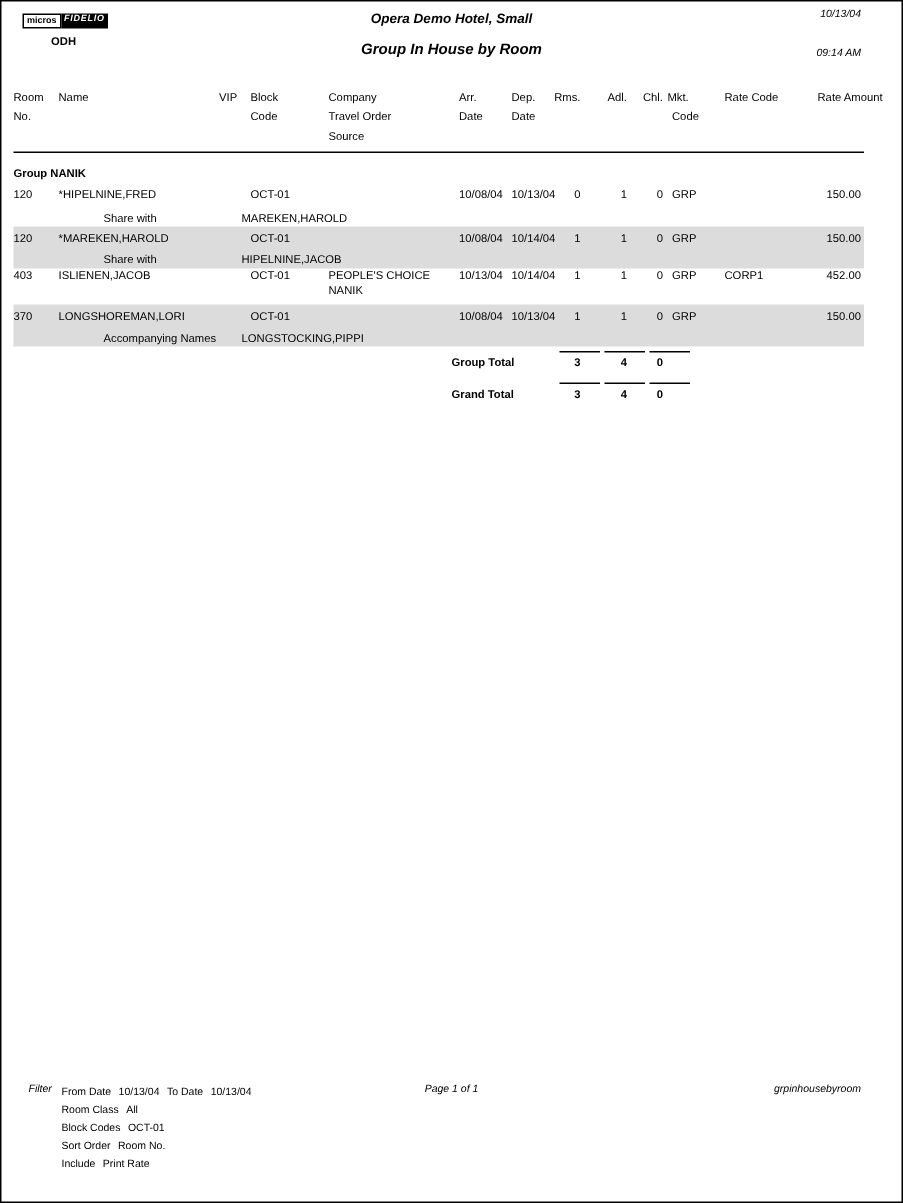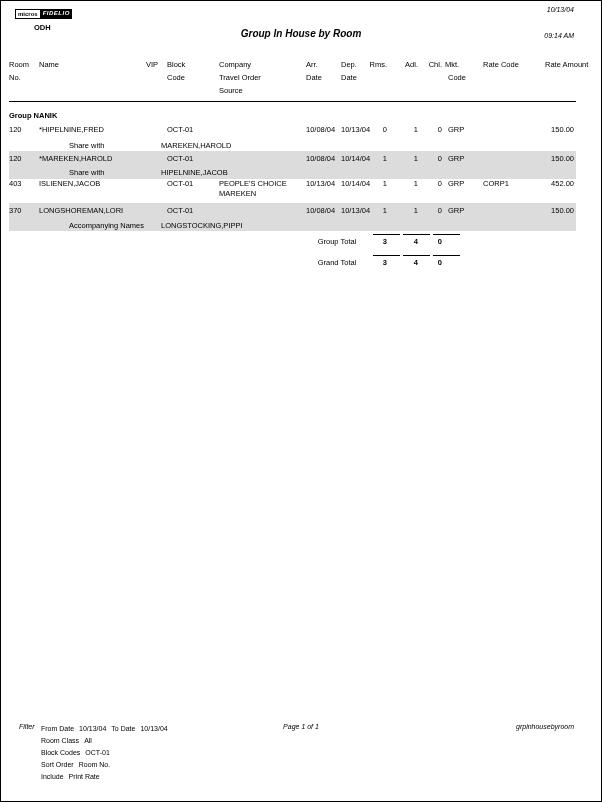--- a/index.html
+++ b/index.html
@@ -50,41 +50,42 @@
   .band { position:absolute; left:8px; width:567px; background:#dcdcdc; }
   .band-1 { top:150px; height:28px; }
   .band-2 { top:202px; height:28px; }
 
   .sub-label { left:68px; }
   .sub-value { left:160px; }
 
   .comp-line { display:block; line-height:10px; }
 
   .trule { position:absolute; width:27px; height:1px; background:#000; }
-  .total-label { left:300px; width:72px; text-align:center; font-weight:normal; }
+  .total-label { left:300px; width:72px; text-align:left; font-weight:bold; }
   .total-num { font-weight:bold; }
 
   
   .filter-label { left:18px; top:722px; font-size:7px; font-style:italic; }
   .filter-block { left:40px; top:722px; font-size:7px; line-height:12px; }
   .fline { white-space:nowrap; }
   .fline span { margin-right:5px; }
   .footer-page { left:0; top:722px; width:100%; text-align:center; font-size:7px; font-style:italic; }
   .footer-id { right:27px; top:722px; font-size:7px; font-style:italic; }
 </style>
 </head>
 <body>
 
 <div class="page">
 
   <div class="abs logo">
     <span class="logo-micros">micros</span>
       <span class="logo-fidelio">FIDELIO</span>
   </div>
   <div class="abs prop-code">ODH</div>
+  <div class="abs hotel-name">Opera Demo Hotel, Small</div>
   <div class="abs report-title">Group In House by Room</div>
   <div class="abs run-date">10/13/04</div>
   <div class="abs run-time">09:14 AM</div>
 
   <div class="row" style="top:59px">
     <span class="cell c-room">Room</span>
     <span class="cell c-name">Name</span>
     <span class="cell c-vip">VIP</span>
     <span class="cell c-block">Block</span>
     <span class="cell c-comp">Company</span>
@@ -149,21 +150,21 @@
     <span class="cell sub-label">Share with</span>
     <span class="cell sub-value">HIPELNINE,JACOB</span>
   </div>
 
   <div class="row" style="top:178px">
     <span class="cell c-room">403</span>
     <span class="cell c-name">ISLIENEN,JACOB</span>
     <span class="cell c-block">OCT-01</span>
     <span class="cell c-comp">
         <span class="comp-line">PEOPLE'S CHOICE</span>
-        <span class="comp-line">MAREKEN</span>
+        <span class="comp-line">NANIK</span>
       </span>
     <span class="cell c-arr">10/13/04</span>
     <span class="cell c-dep">10/14/04</span>
     <span class="cell c-rms">1</span>
     <span class="cell c-adl">1</span>
     <span class="cell c-chl">0</span>
     <span class="cell c-mkt">GRP</span>
     <span class="cell c-rcode">CORP1</span>
     <span class="cell c-amt">452.00</span>
   </div>

